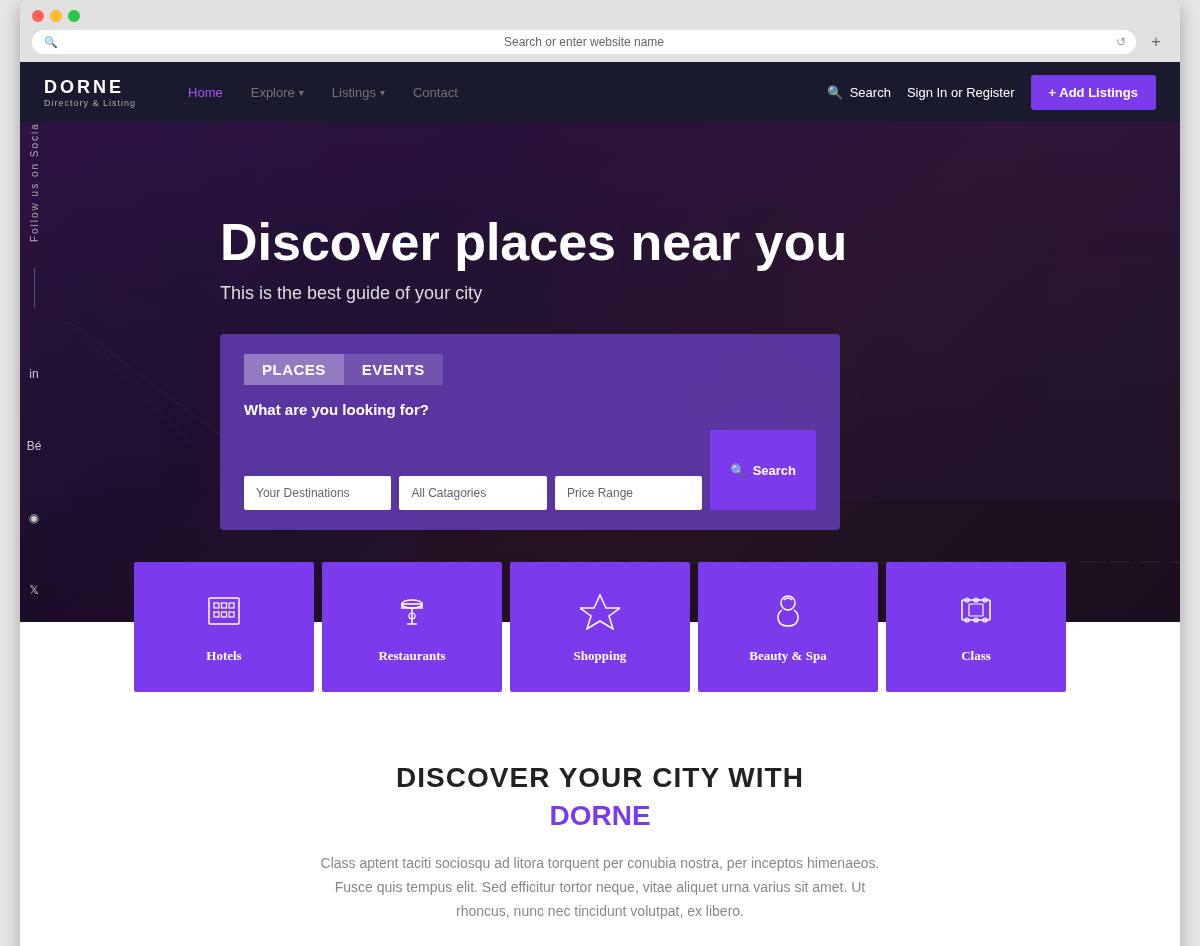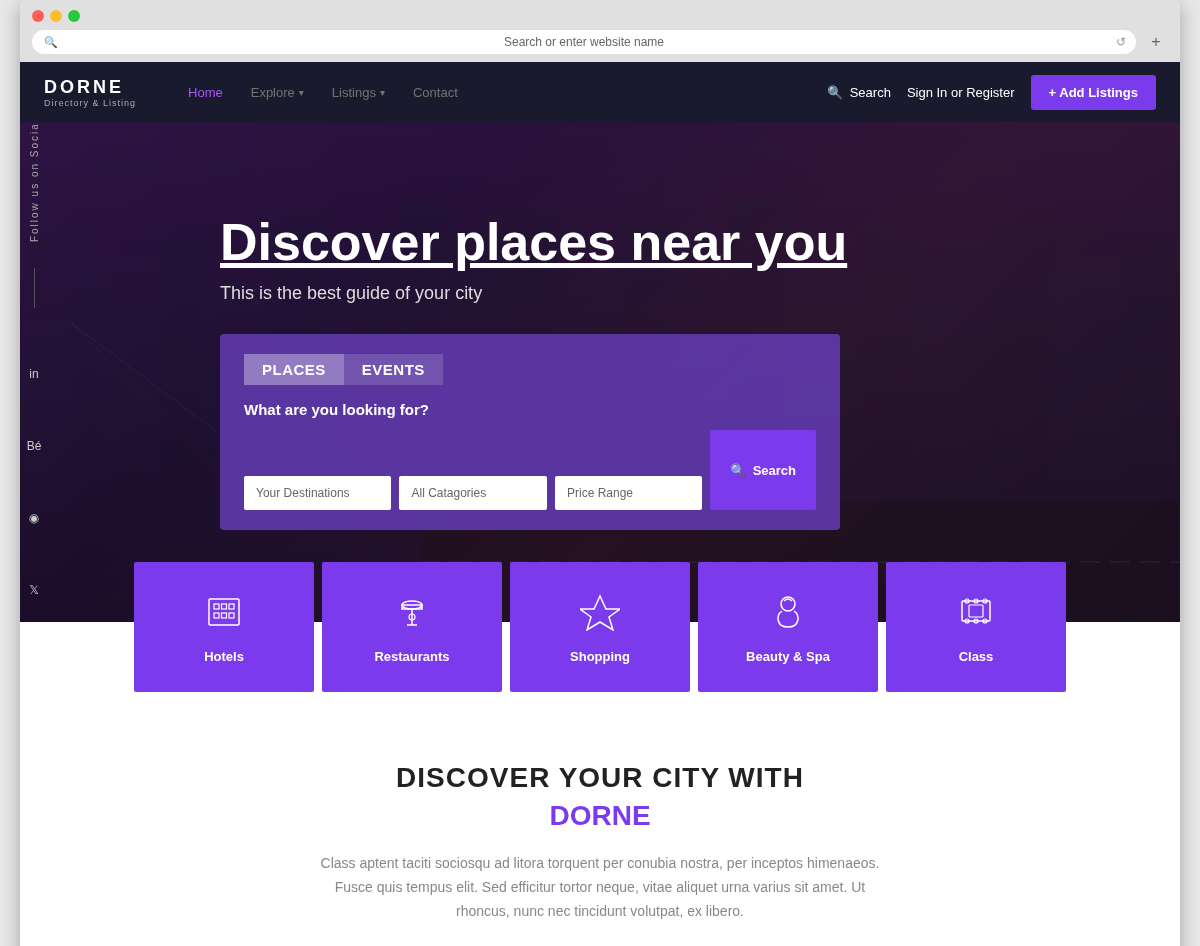--- a/index.html
+++ b/index.html
@@ -150,21 +150,20 @@
       z-index: 5;
       padding: 0 60px 0 200px;
       width: 100%;
     }
     .hero-title {
       font-size: 52px;
       font-weight: 700;
       color: #fff;
       line-height: 1.1;
       margin-bottom: 12px;
-      text-decoration: underline;
     }
     .hero-subtitle {
       font-size: 18px;
       color: #ddd;
       margin-bottom: 30px;
     }
 
     
     .search-box {
       background: rgba(100, 60, 180, 0.85);
@@ -241,20 +240,21 @@
       width: 180px;
       height: 130px;
       display: flex;
       flex-direction: column;
       align-items: center;
       justify-content: center;
       gap: 12px;
       cursor: pointer;
       transition: background 0.2s;
       border-radius: 2px;
+      font-family: Liberation Serif, serif;
     }
     .category-icon { color: #fff; font-size: 36px; line-height: 1; }
     .category-label {
       color: #fff;
       font-size: 13px;
       font-weight: 600;
       text-align: center;
     }
 
     

